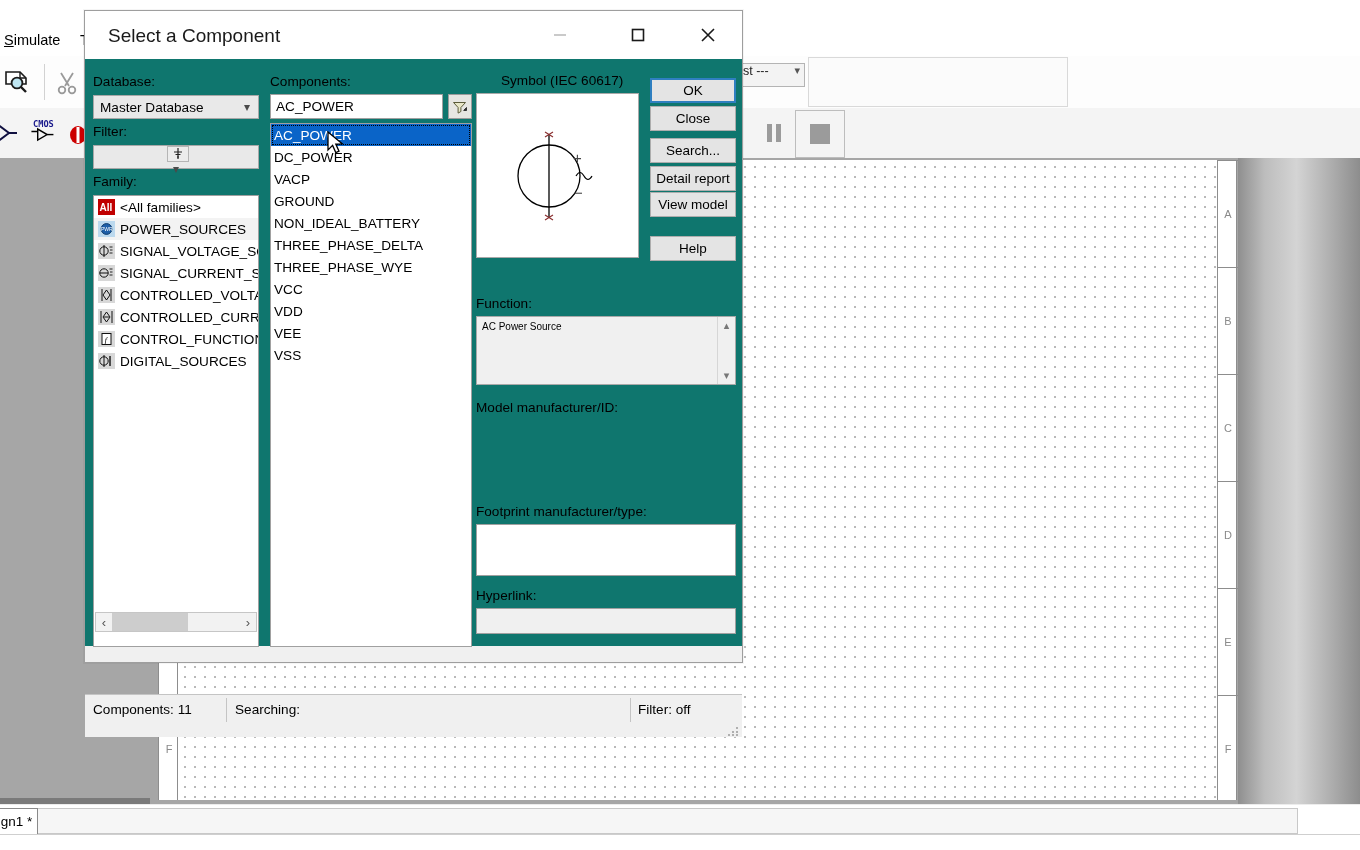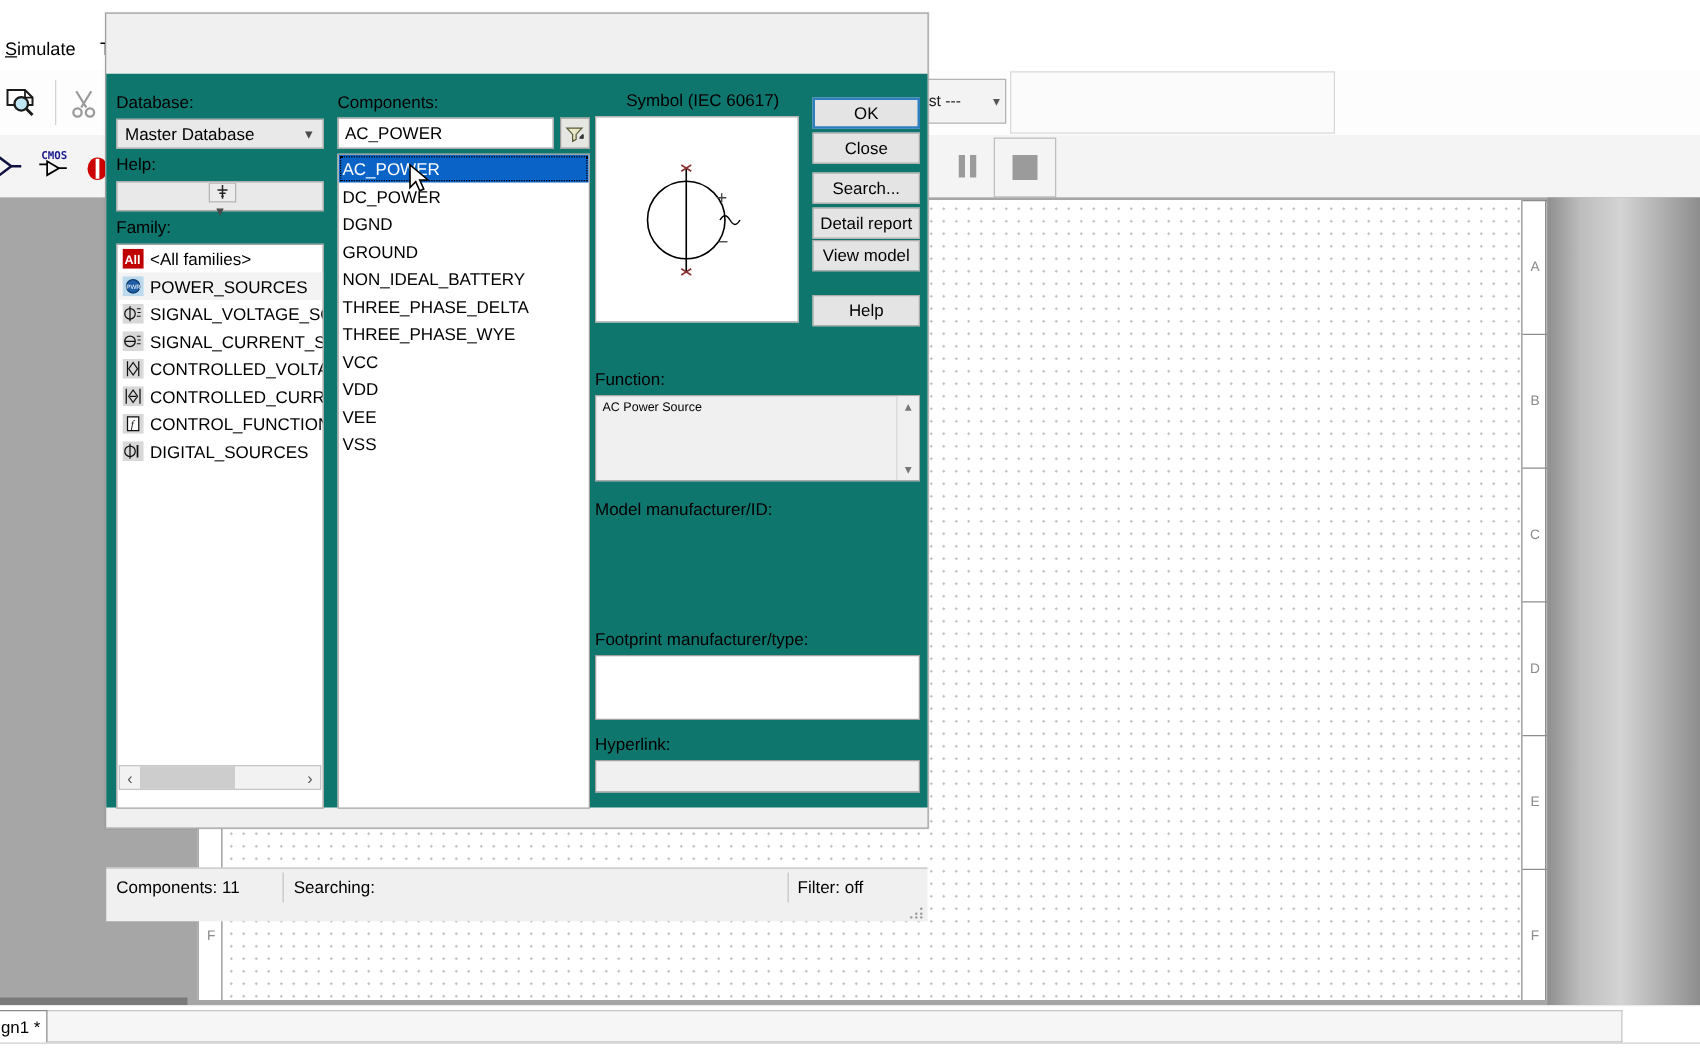--- a/index.html
+++ b/index.html
@@ -21,23 +21,23 @@
   .tb-row1{position:absolute;left:0;top:56px;height:52px;background:#fdfdfd;border-bottom:1px solid #d6d6d6;width:1360px;}
   .tb-group{position:absolute;top:57px;height:50px;border:1px solid #d9d9d9;background:#fbfbfb;box-sizing:border-box;}
   .tb-btn{position:absolute;width:38px;height:42px;top:62px;display:flex;align-items:center;justify-content:center;}
   .tb-sep{position:absolute;top:64px;width:1px;height:36px;background:#d2d2d2;}
 
   
   .tb-row2{position:absolute;left:0;top:108px;height:50px;width:1360px;background:#f4f4f4;border-bottom:1px solid #c9c9c9;}
   .sim-btn{position:absolute;top:112px;width:44px;height:42px;display:flex;align-items:center;justify-content:center;}
   .sim-btn.framed{border:1px solid #bdbdbd;background:#f4f4f4;}
 
-  .combo-sm{position:absolute;left:739px;top:63px;width:66px;height:36px;
+  .combo-sm{position:absolute;left:739px;top:63px;width:66px;height:24px;
     border:1px solid #b4b4b4;background:#f3f3f3;box-sizing:border-box;
-    font-size:12.5px;color:#222;display:flex;align-items:center;padding-left:3px;}
+    font-size:12.5px;color:#222;display:flex;align-items:flex-start;padding-left:3px;}
   .combo-sm .cv{flex:1;white-space:nowrap;overflow:hidden;}
   .combo-sm .ca{font-size:11px;color:#555;padding-right:4px;}
 
   
   .workspace{position:absolute;left:0;top:158px;width:1360px;height:646px;background:#a6a6a6;}
   .gradient-right{position:absolute;right:0;top:158px;width:122px;height:646px;
     background:linear-gradient(90deg,#8f8f8f 0%,#bdbdbd 22%,#d4d4d4 48%,#b4b4b4 72%,#8d8d8d 100%);}
   .sheet{position:absolute;left:158px;top:160px;width:1079px;height:640px;background:#fff;border:1px solid #9a9a9a;box-sizing:border-box;}
   .sheet-inner{position:absolute;left:178px;top:160px;width:1040px;height:640px;
     background-color:#fff;
@@ -258,30 +258,48 @@
   <div class="scroll-left-stub"></div>
 
   <div class="tabbar"></div>
   <div class="tab-field"></div>
   <div class="sheet-tab">ign1 *</div>
   <div class="tab-underline"></div>
 </div>
 
 <div id="dialog">
 
+  <div class="dlg-title">
+    <div class="dlg-title-text">Select a Component</div>
+    <div class="tb-ctl min">
+      <svg width="18" height="18" viewBox="0 0 18 18">
+          <path d="M3 9h12" stroke="#bdbdbd" stroke-width="1.6"></path>
+        </svg>
+    </div>
+    <div class="tb-ctl max">
+      <svg width="18" height="18" viewBox="0 0 18 18">
+          <rect x="3.5" y="3.5" width="11" height="11" fill="none" stroke="#1a1a1a" stroke-width="1.6"></rect>
+        </svg>
+    </div>
+    <div class="tb-ctl close">
+      <svg width="20" height="20" viewBox="0 0 20 20">
+          <path d="M4 4l12 12M16 4L4 16" stroke="#1a1a1a" stroke-width="1.6"></path>
+        </svg>
+    </div>
+  </div>
 
   <div class="dlg-body">
 
     <div class="lbl" style="left:8px;top:15px;">Database:</div>
     <div class="combo" style="left:8px;top:36px;width:166px;height:24px;">
       <span class="cv">Master Database</span>
       <span class="carat">▾</span>
     </div>
 
-    <div class="lbl" style="left:8px;top:65px;">Help:</div>
+    <div class="lbl" style="left:8px;top:65px;">Filter:</div>
     <div class="combo" style="left:8px;top:86px;width:166px;height:24px;flex-direction:column;">
       <span style="width:20px;height:18px;margin-left:3px;display:flex;align-items:center;justify-content:center;border:1px solid #b5b5b5;background:#ececec;">
         <svg width="14" height="14" viewBox="0 0 14 14">
           <path d="M7 1v11M3 5h8M4.5 7.5h5M6 10h2" stroke="#222" stroke-width="1.2" fill="none"></path>
         </svg>
       </span>
       <span class="cv" style="padding-left:8px;">Sources</span>
       <span class="carat">▾</span>
     </div>
 
@@ -388,21 +406,21 @@
     </div>
 
     <div class="listbox" style="left:185px;top:64px;width:202px;height:524px;">
       <div class="li sel">
           <span>AC_POWER</span>
         </div>
       <div class="li">
           <span>DC_POWER</span>
         </div>
       <div class="li">
-          <span>DGND</span>
+          <span>VACP</span>
         </div>
       <div class="li">
           <span>GROUND</span>
         </div>
       <div class="li">
           <span>NON_IDEAL_BATTERY</span>
         </div>
       <div class="li">
           <span>THREE_PHASE_DELTA</span>
         </div>

